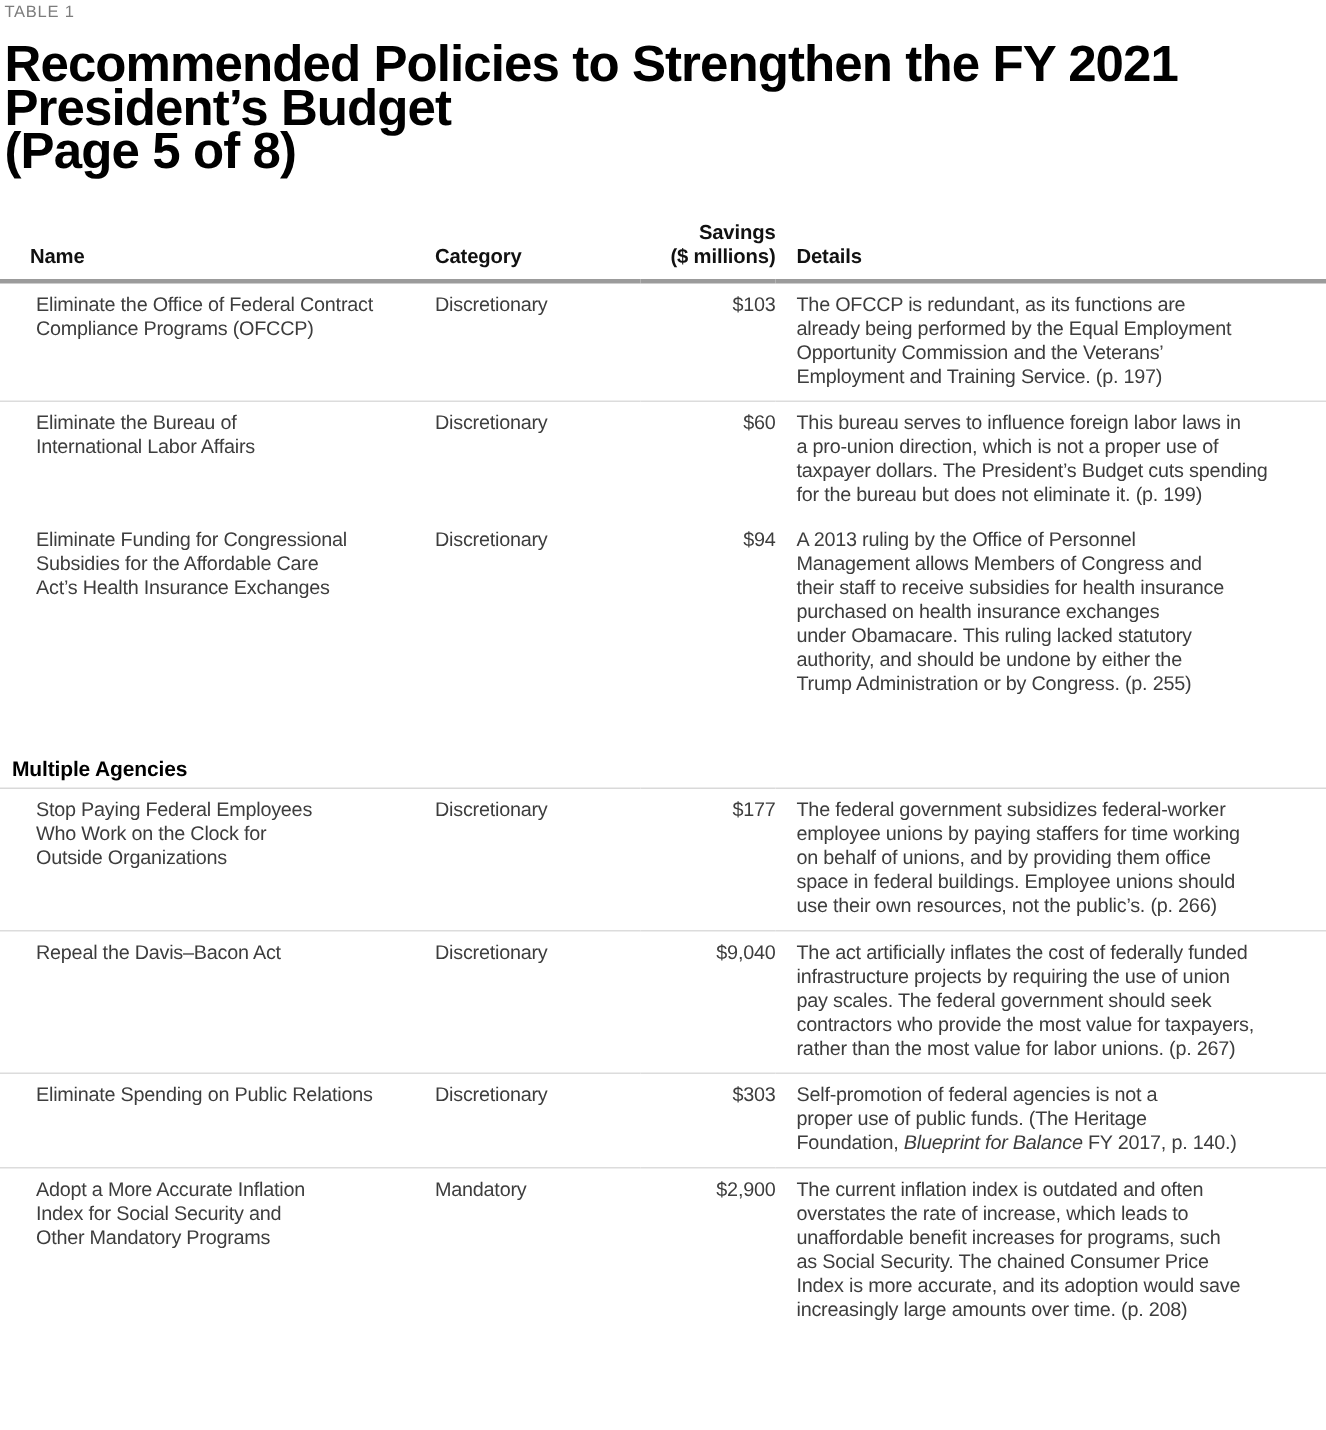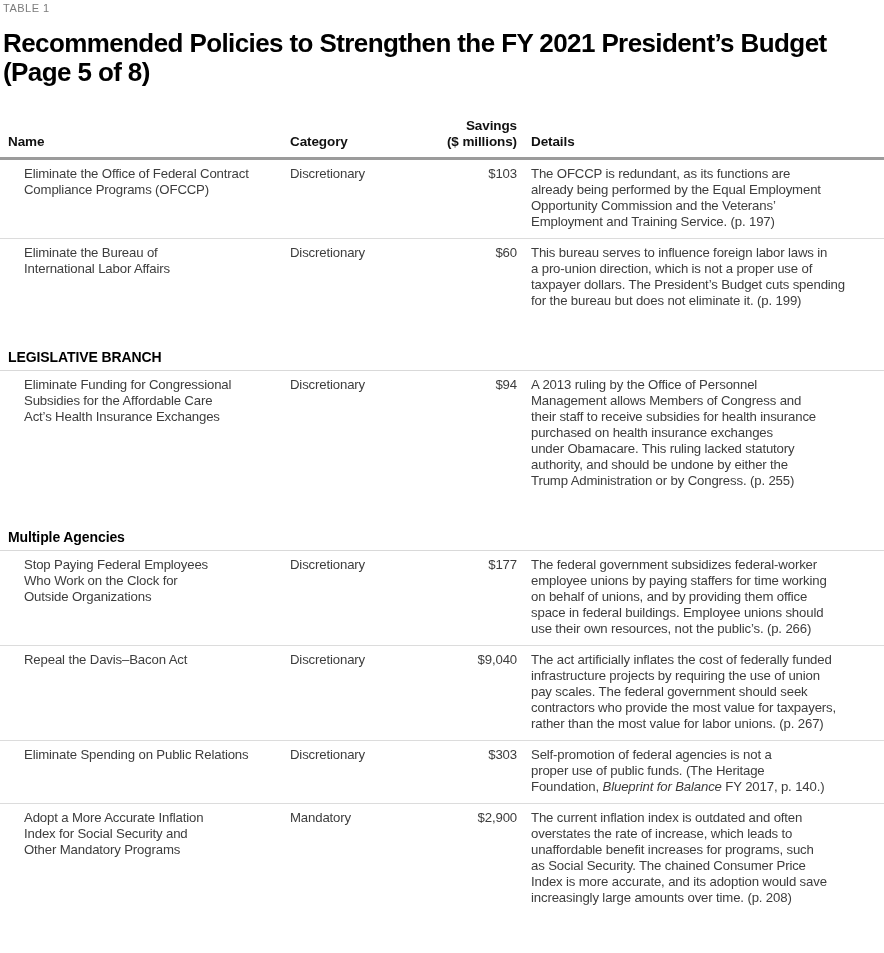--- a/index.html
+++ b/index.html
@@ -13,21 +13,21 @@
   .page { width: 884px; height: 953px; position: relative; }
 
   .kicker {
     margin: 2px 0 0 3px;
     font-size: 11px;
     letter-spacing: 0.5px;
     color: #7c7c7c;
   }
   .title {
     margin: 15px 0 0 3px;
-    font-size: 26px;
+    font-size: 34px;
     font-weight: bold;
     line-height: 29px;
     letter-spacing: -0.6px;
     color: #000000;
   }
 
   table.budget-table {
     width: 884px;
     margin-top: 31px;
     border-collapse: collapse;
@@ -42,21 +42,21 @@
     font-size: 13.5px;
     font-weight: bold;
     color: #111111;
     text-align: left;
     vertical-align: bottom;
     padding-bottom: 7px;
     border-bottom: 3px solid #9b9b9b;
     line-height: 16px;
     letter-spacing: -0.1px;
   }
-  th.c-name { padding-left: 8px; }
+  th.c-name { padding-left: 20px; }
   th.c-sav  { text-align: right; }
   th.c-det  { padding-left: 14px; }
 
   td {
     vertical-align: top;
     font-size: 13.2px;
     line-height: 16px;
     letter-spacing: -0.15px;
     color: #3d3d3d;
   }
@@ -119,23 +119,20 @@
         <td class="cell-name">Eliminate the Bureau of
 International Labor Affairs</td>
         <td class="cell-cat">Discretionary</td>
         <td class="cell-sav">$60</td>
         <td class="cell-det">This bureau serves to influence foreign labor laws in
 a pro-union direction, which is not a proper use of
 taxpayer dollars. The President’s Budget cuts spending
 for the bureau but does not eliminate it. (p. 199)</td>
       </tr>
 
-      <tr class="section-row section-later">
-        <td colspan="4" class="section-heading">LEGISLATIVE BRANCH</td>
-      </tr>
       <tr class="data-row">
         <td class="cell-name">Eliminate Funding for Congressional
 Subsidies for the Affordable Care
 Act’s Health Insurance Exchanges</td>
         <td class="cell-cat">Discretionary</td>
         <td class="cell-sav">$94</td>
         <td class="cell-det">A 2013 ruling by the Office of Personnel
 Management allows Members of Congress and
 their staff to receive subsidies for health insurance
 purchased on health insurance exchanges

